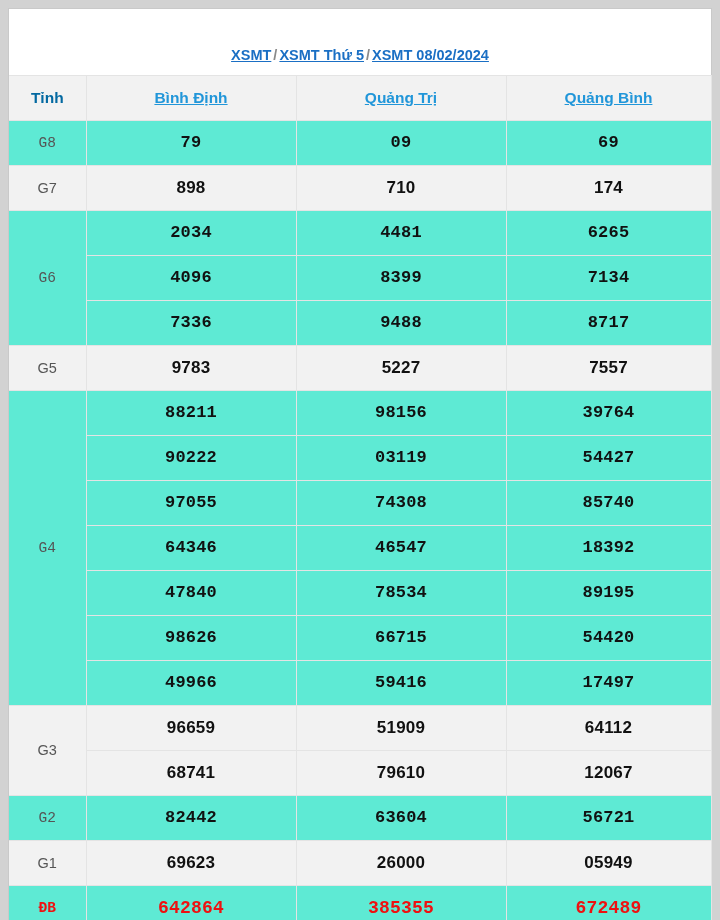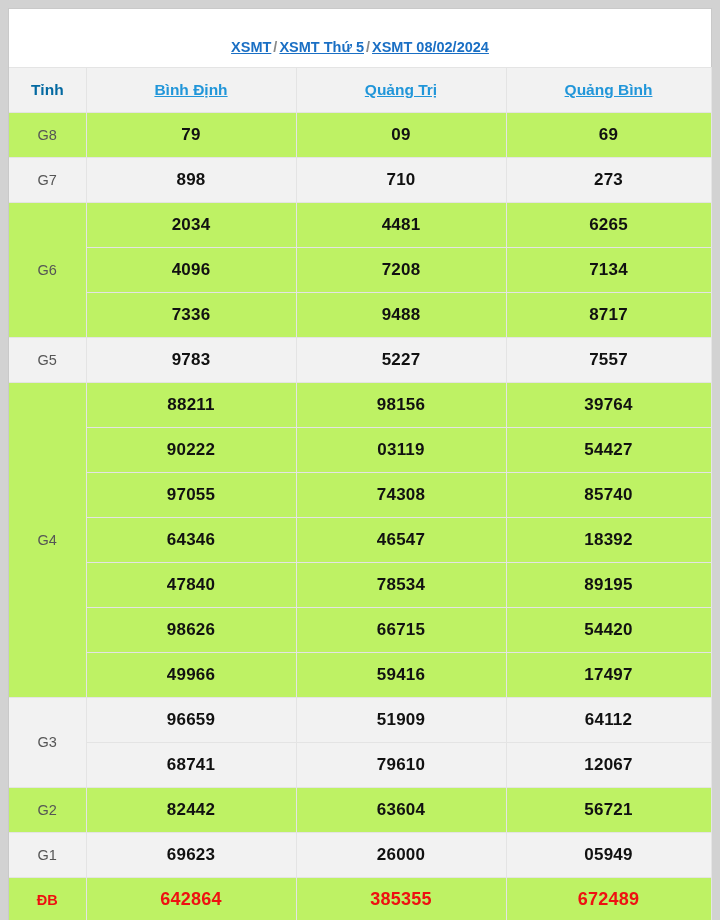--- a/index.html
+++ b/index.html
@@ -29,21 +29,21 @@
     text-align: center;
   }
   .page-title {
     font-size: 17.5px;
     color: #e8443a;
     letter-spacing: 0.1px;
     line-height: 1.25;
     font-weight: 400;
   }
   .breadcrumb {
-    margin-top: 15px;
+    margin-top: 23px;
     font-size: 14.5px;
     line-height: 1.3;
     color: #777777;
   }
   .breadcrumb a {
     color: #1a6fc4;
     text-decoration: underline;
     font-weight: bold;
     cursor: pointer;
   }
@@ -96,21 +96,21 @@
     color: #555555;
     font-size: 14.5px;
     font-weight: normal;
   }
   td.num {
     color: #111111;
     font-size: 17px;
     font-weight: bold;
     letter-spacing: 0.2px;
   }
-  tr.band-white td { background: #bef264; }
+  tr.band-white td { background: #5eead4; font-family: Liberation Mono, monospace; }
   tr.band-gray  td { background: #f2f2f2; }
   td.band-white { background: #ffffff; }
   td.band-gray  { background: #f2f2f2; }
 
   td.num-row { height: 44px; }
 
   tr.special td.prize-label {
     color: #ee1111;
     font-weight: bold;
     font-size: 14.5px;
@@ -157,31 +157,31 @@
         <tr class="band-white">
           <td class="prize-label band-white" rowspan="1">G8</td>
           <td class="num num-row band-white">79</td>
           <td class="num num-row band-white">09</td>
           <td class="num num-row band-white">69</td>
         </tr>
         <tr class="band-gray">
           <td class="prize-label band-gray" rowspan="1">G7</td>
           <td class="num num-row band-gray">898</td>
           <td class="num num-row band-gray">710</td>
-          <td class="num num-row band-gray">273</td>
+          <td class="num num-row band-gray">174</td>
         </tr>
         <tr class="band-white">
           <td class="prize-label band-white" rowspan="3">G6</td>
           <td class="num num-row band-white">2034</td>
           <td class="num num-row band-white">4481</td>
           <td class="num num-row band-white">6265</td>
         </tr>
         <tr class="band-white">
           <td class="num num-row band-white">4096</td>
-          <td class="num num-row band-white">7208</td>
+          <td class="num num-row band-white">8399</td>
           <td class="num num-row band-white">7134</td>
         </tr>
         <tr class="band-white">
           <td class="num num-row band-white">7336</td>
           <td class="num num-row band-white">9488</td>
           <td class="num num-row band-white">8717</td>
         </tr>
         <tr class="band-gray">
           <td class="prize-label band-gray" rowspan="1">G5</td>
           <td class="num num-row band-gray">9783</td>

